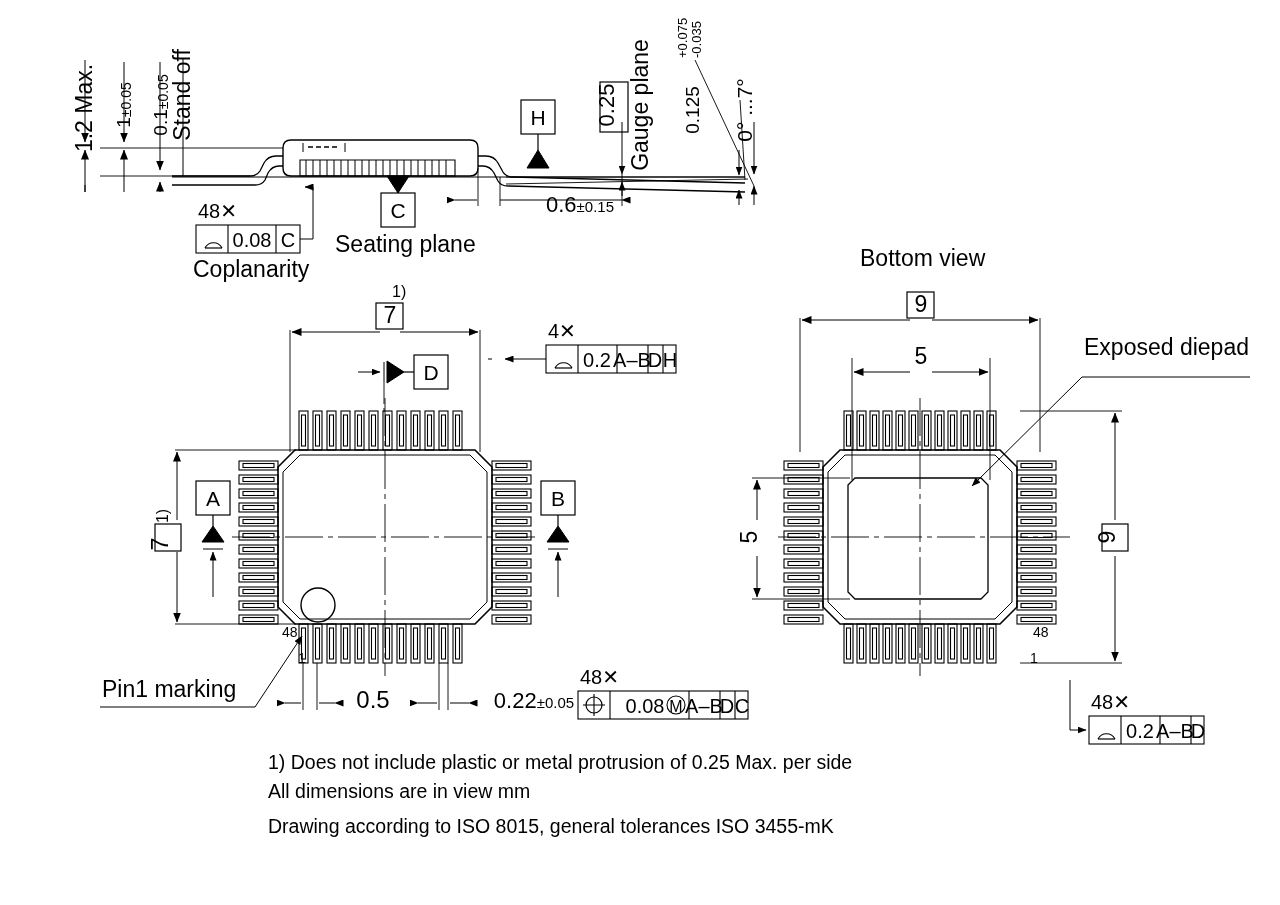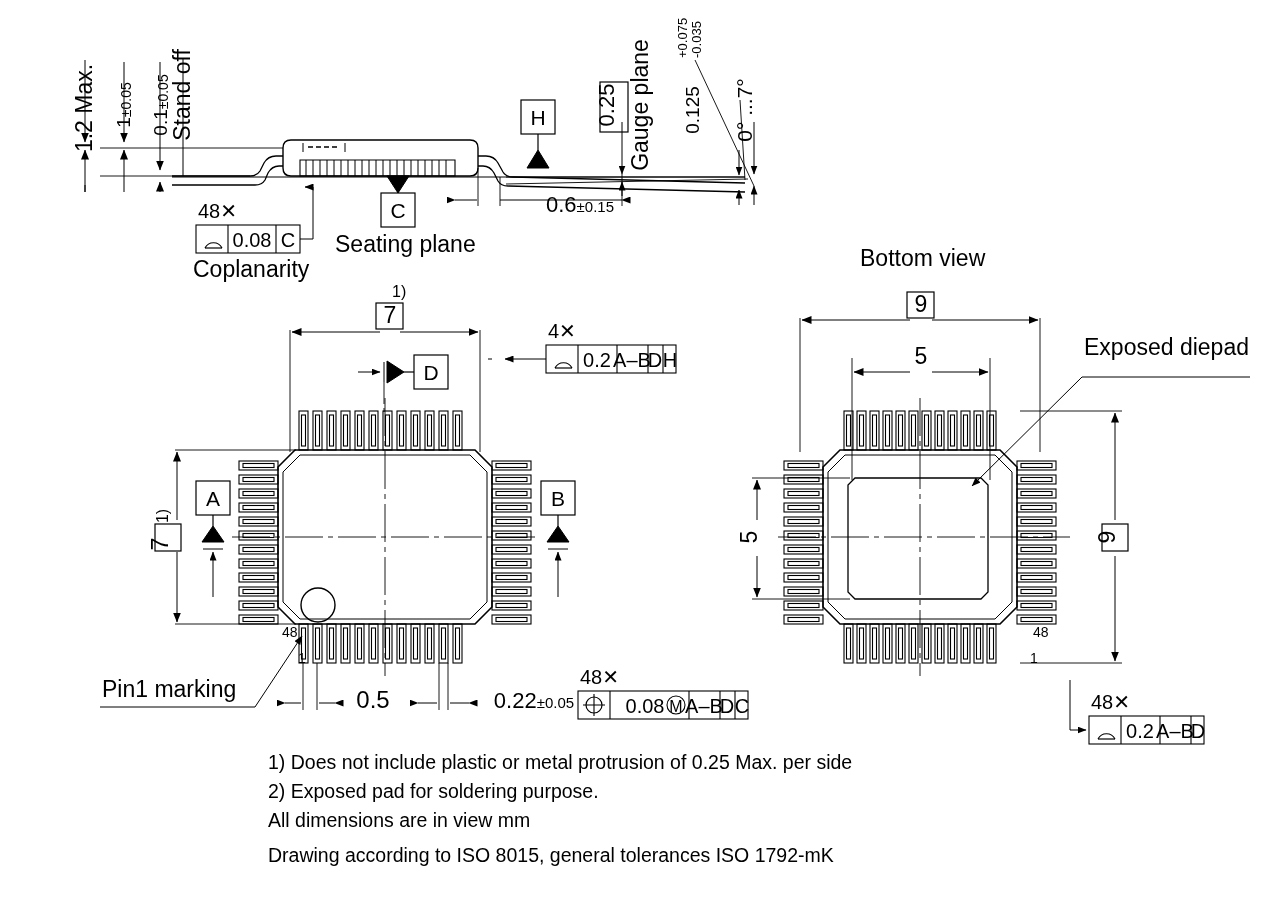--- a/index.html
+++ b/index.html
@@ -550,19 +550,18 @@
     <rect x="376" y="303" width="27" height="26"></rect>
     <rect x="155" y="524" width="26" height="27"></rect>
     <rect x="600" y="82" width="28" height="50"></rect>
     <rect x="907" y="292" width="27" height="26"></rect>
     <rect x="1102" y="524" width="26" height="27"></rect>
   </g>
 </svg>
 
 <div class="notes">
   <div class="note-line">1) Does not include plastic or metal protrusion of 0.25 Max. per side</div>
-  <div class="note-line">2) Exposed pad for soldering purpose.</div>
   <div class="note-line">All dimensions are in view mm</div>
   <div class="note-gap"></div>
-  <div class="note-line">Drawing according to ISO 8015, general tolerances ISO 1792-mK</div>
+  <div class="note-line">Drawing according to ISO 8015, general tolerances ISO 3455-mK</div>
 </div>
 
 </div>
 
 </body></html>

